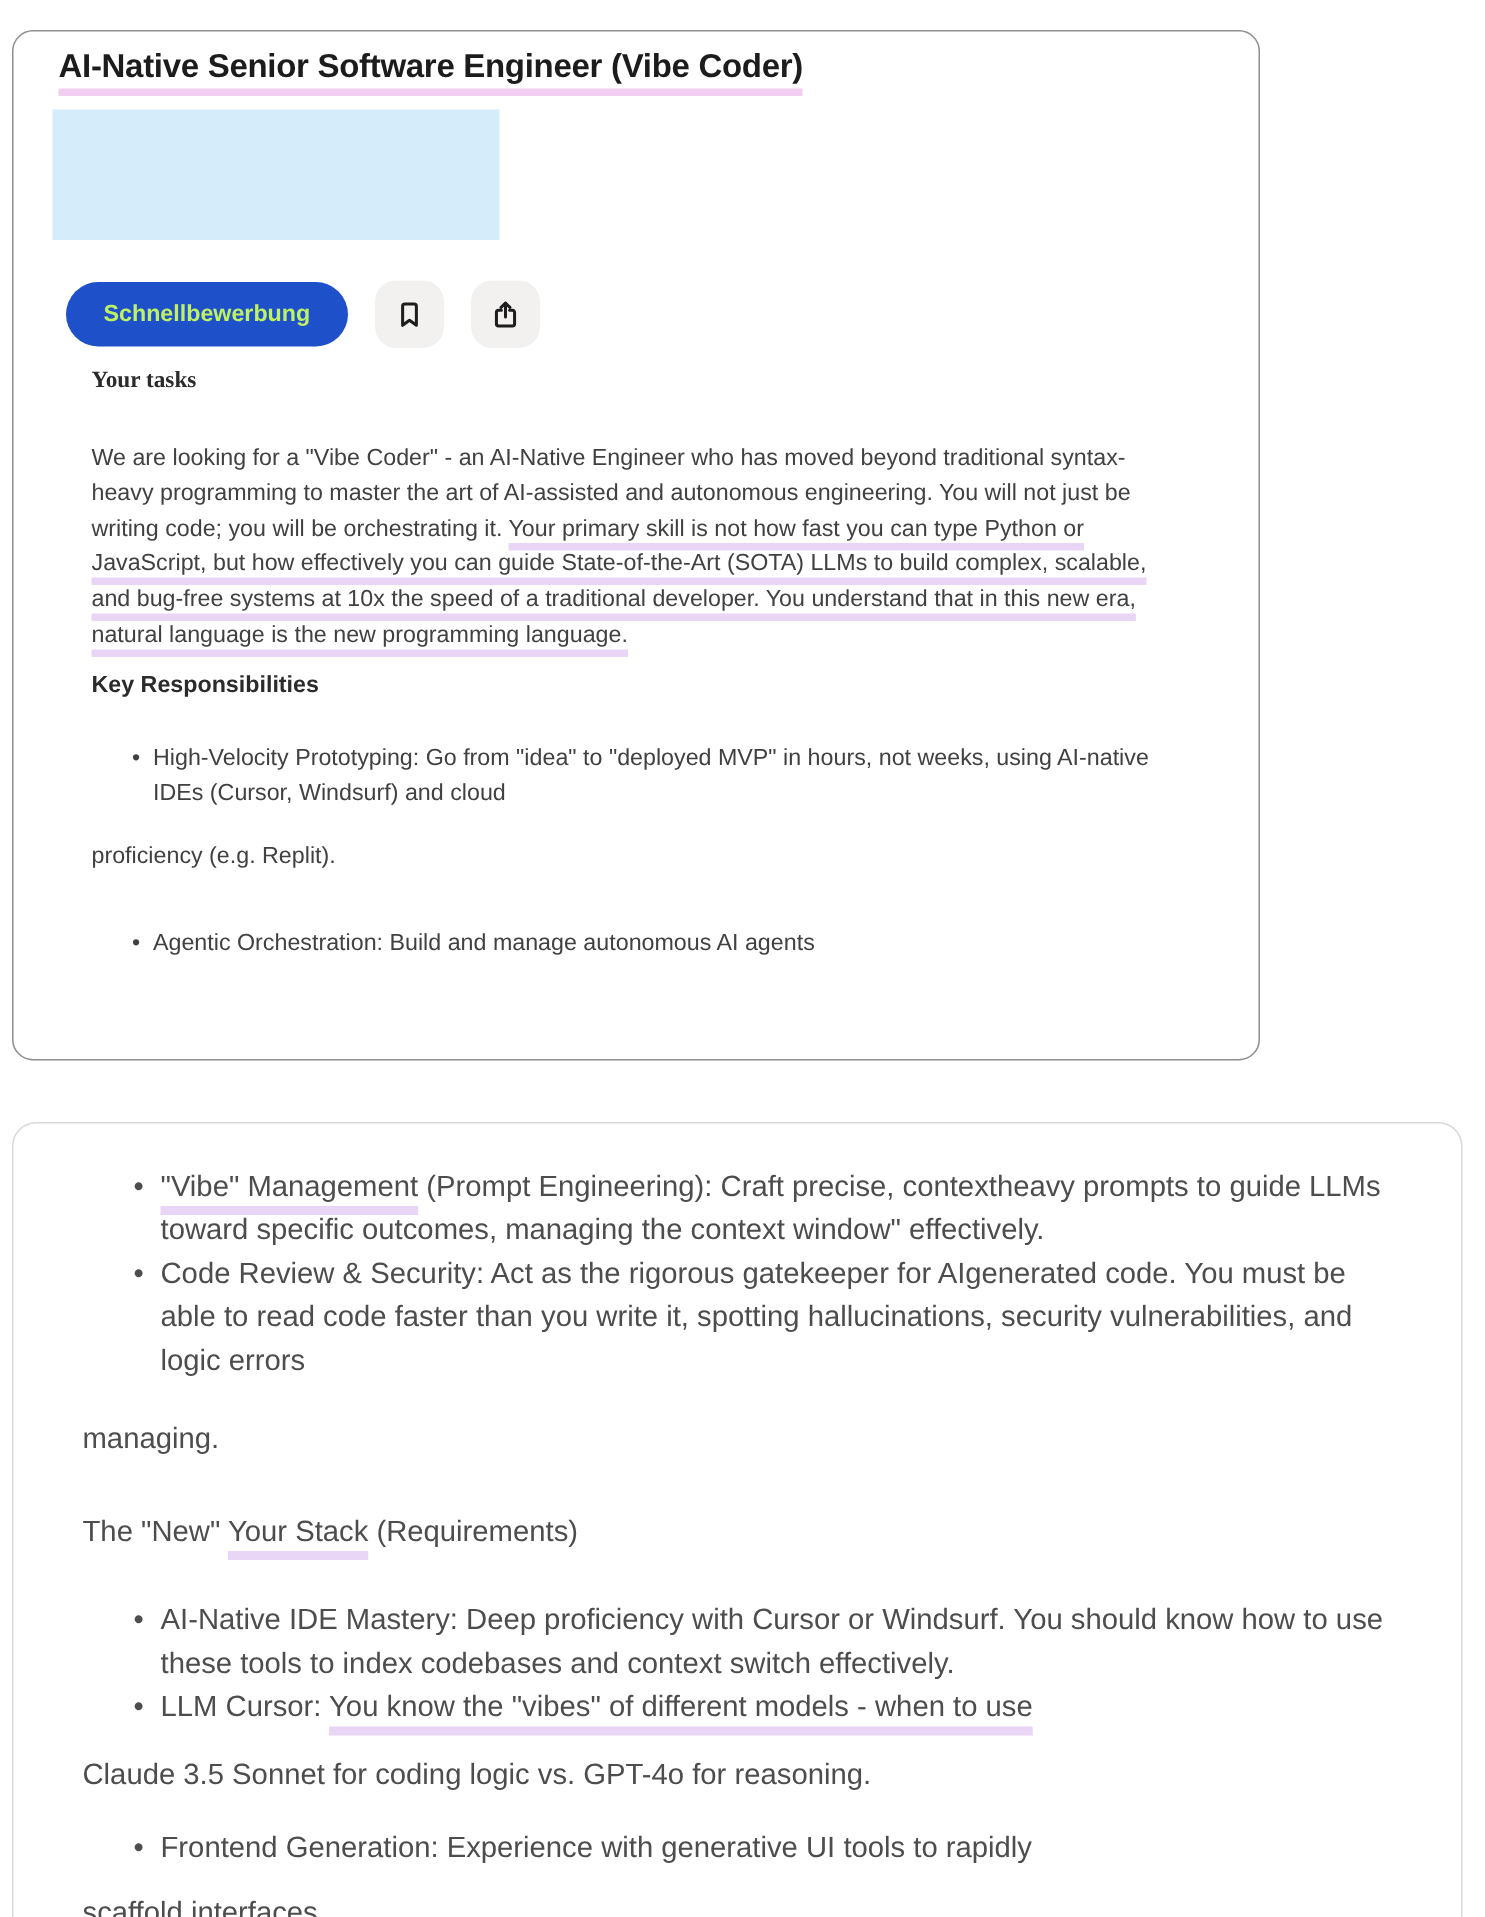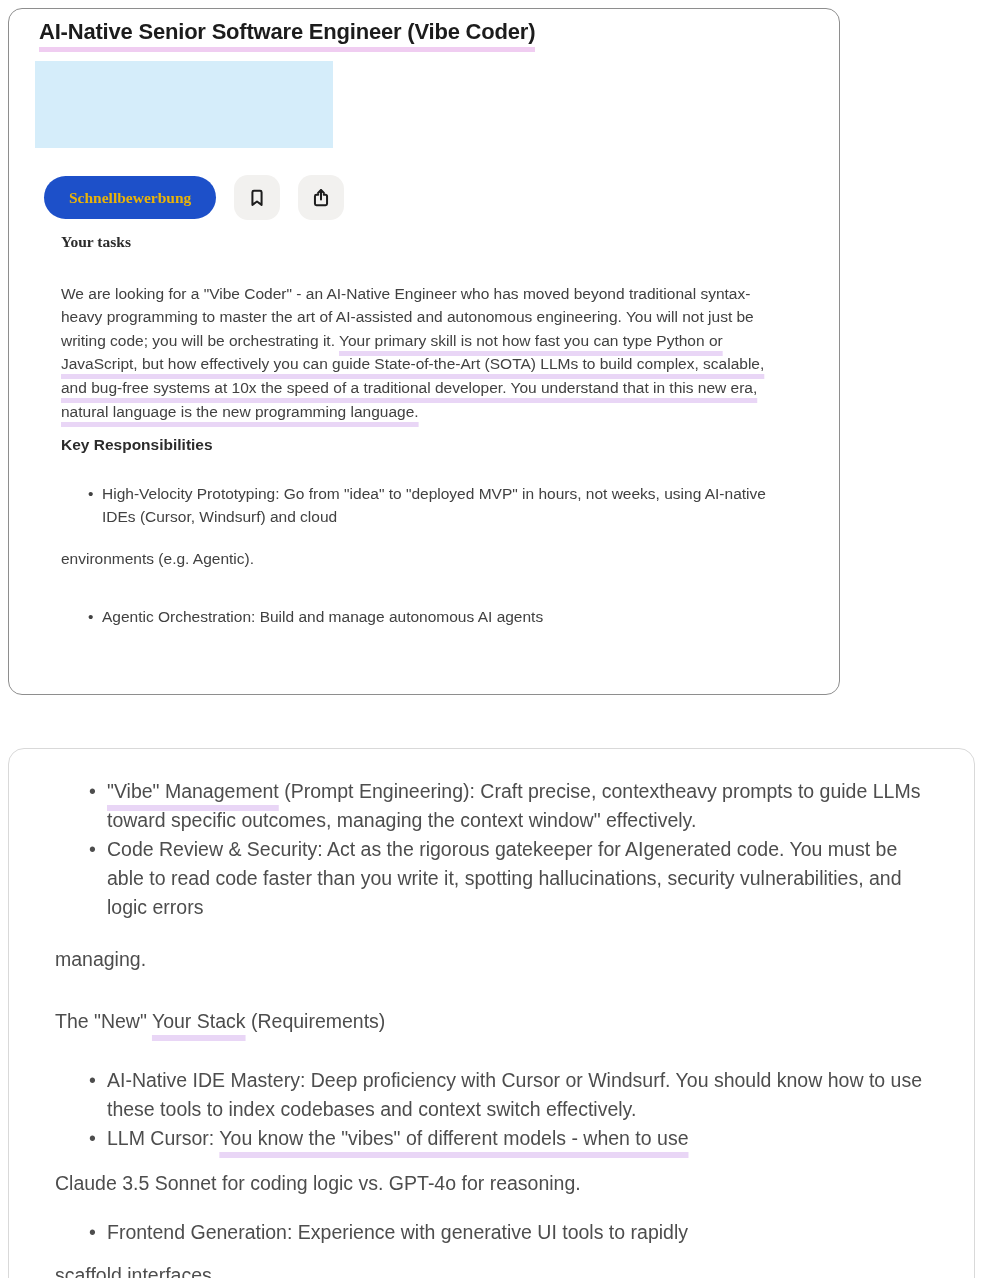--- a/index.html
+++ b/index.html
@@ -16,21 +16,21 @@
     --hl-lav: #e9d6f6;
     --btn-blue: #1d50c9;
     --img-blue: #d5edfa;
   }
   .card {
     position: absolute;
     background: #ffffff;
     box-sizing: border-box;
   }
   .card-1 {
-    left: 8px; top: 8px;
+    left: 8px; top: 20px;
     width: 832px; height: 687px;
     border: 1.5px solid #8e8e8e;
     border-radius: 14px;
     overflow: hidden;
   }
   .card-2 {
     left: 8px; top: 748px;
     width: 967px; height: 580px;
     border: 1.5px solid #d9d9d9;
     border-radius: 16px;
@@ -63,22 +63,22 @@
     display: flex;
     align-items: center;
     gap: 18px;
   }
   .apply-btn {
     height: 43px;
     padding: 0 25px;
     border: none;
     border-radius: 22px;
     background: var(--btn-blue);
-    color: #eab308;
-    font-family: Liberation Serif, serif;
+    color: #bef264;
+    font-family: Liberation Sans, sans-serif;
     font-size: 15.5px;
     font-weight: bold;
     cursor: pointer;
   }
   .icon-btn {
     width: 46px; height: 45px;
     border: none;
     border-radius: 14px;
     background: #f2f1ef;
     display: flex;
@@ -180,21 +180,21 @@
 
   <div class="body1">
     <h2 class="tasks-h">Your tasks</h2>
     <p class="intro-p"><span>We are looking for a "Vibe Coder" - an AI-Native Engineer who has moved beyond traditional syntax-heavy programming to master the art of AI-assisted and autonomous engineering. You will not just be writing code; you will be orchestrating it. </span><span class="hl-multiline">Your primary skill is not how fast you can type Python or JavaScript, but how effectively you can guide State-of-the-Art (SOTA) LLMs to build complex, scalable, and bug-free systems at 10x the speed of a traditional developer. You understand that in this new era, natural language is the new programming language.</span></p>
 
     <h2 class="resp-h" style="margin-top:10px">Key Responsibilities</h2>
 
     <ul>
       <li>High-Velocity Prototyping: Go from "idea" to "deployed MVP" in hours, not weeks, using AI-native IDEs (Cursor, Windsurf) and cloud</li>
     </ul>
-    <p class="flush">environments (e.g. Agentic).</p>
+    <p class="flush">proficiency (e.g. Replit).</p>
 
     <ul style="margin-top:34px">
       <li>Agentic Orchestration: Build and manage autonomous AI agents</li>
     </ul>
   </div>
 </section>
 
 <section class="card card-2">
   <ul>
     <li><span class="hl-line">"Vibe" Management</span><span> (Prompt Engineering): Craft precise, contextheavy prompts to guide LLMs toward specific outcomes, managing the context window" effectively.</span></li>

